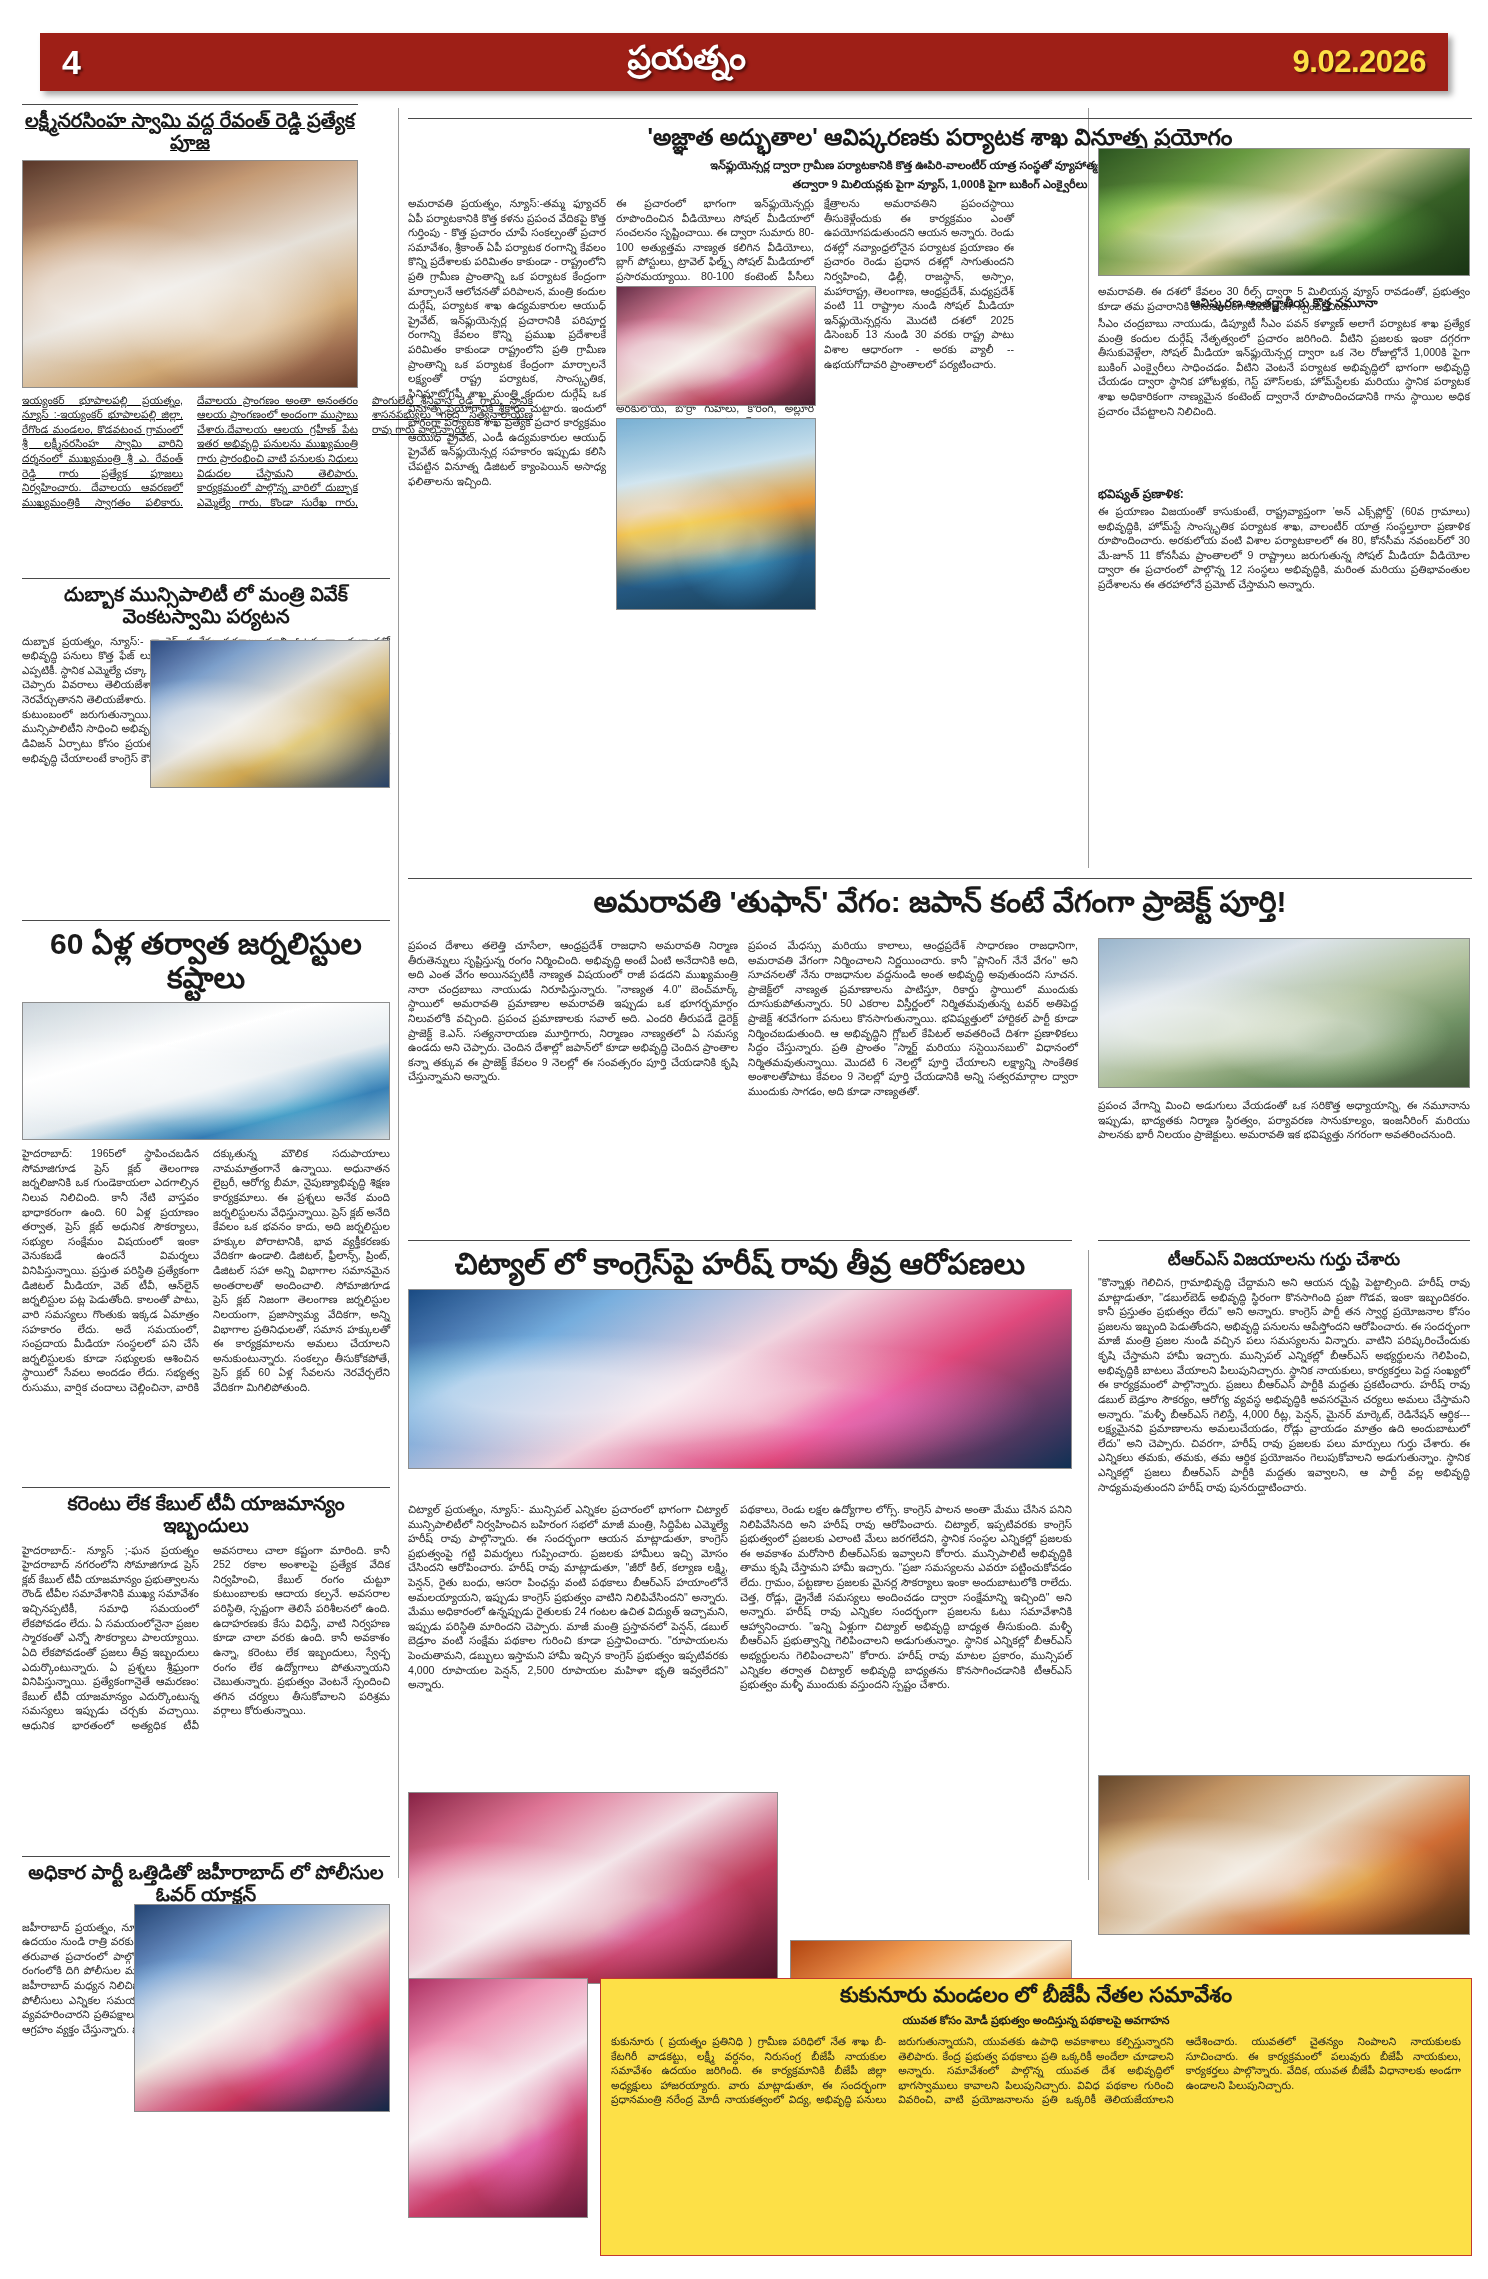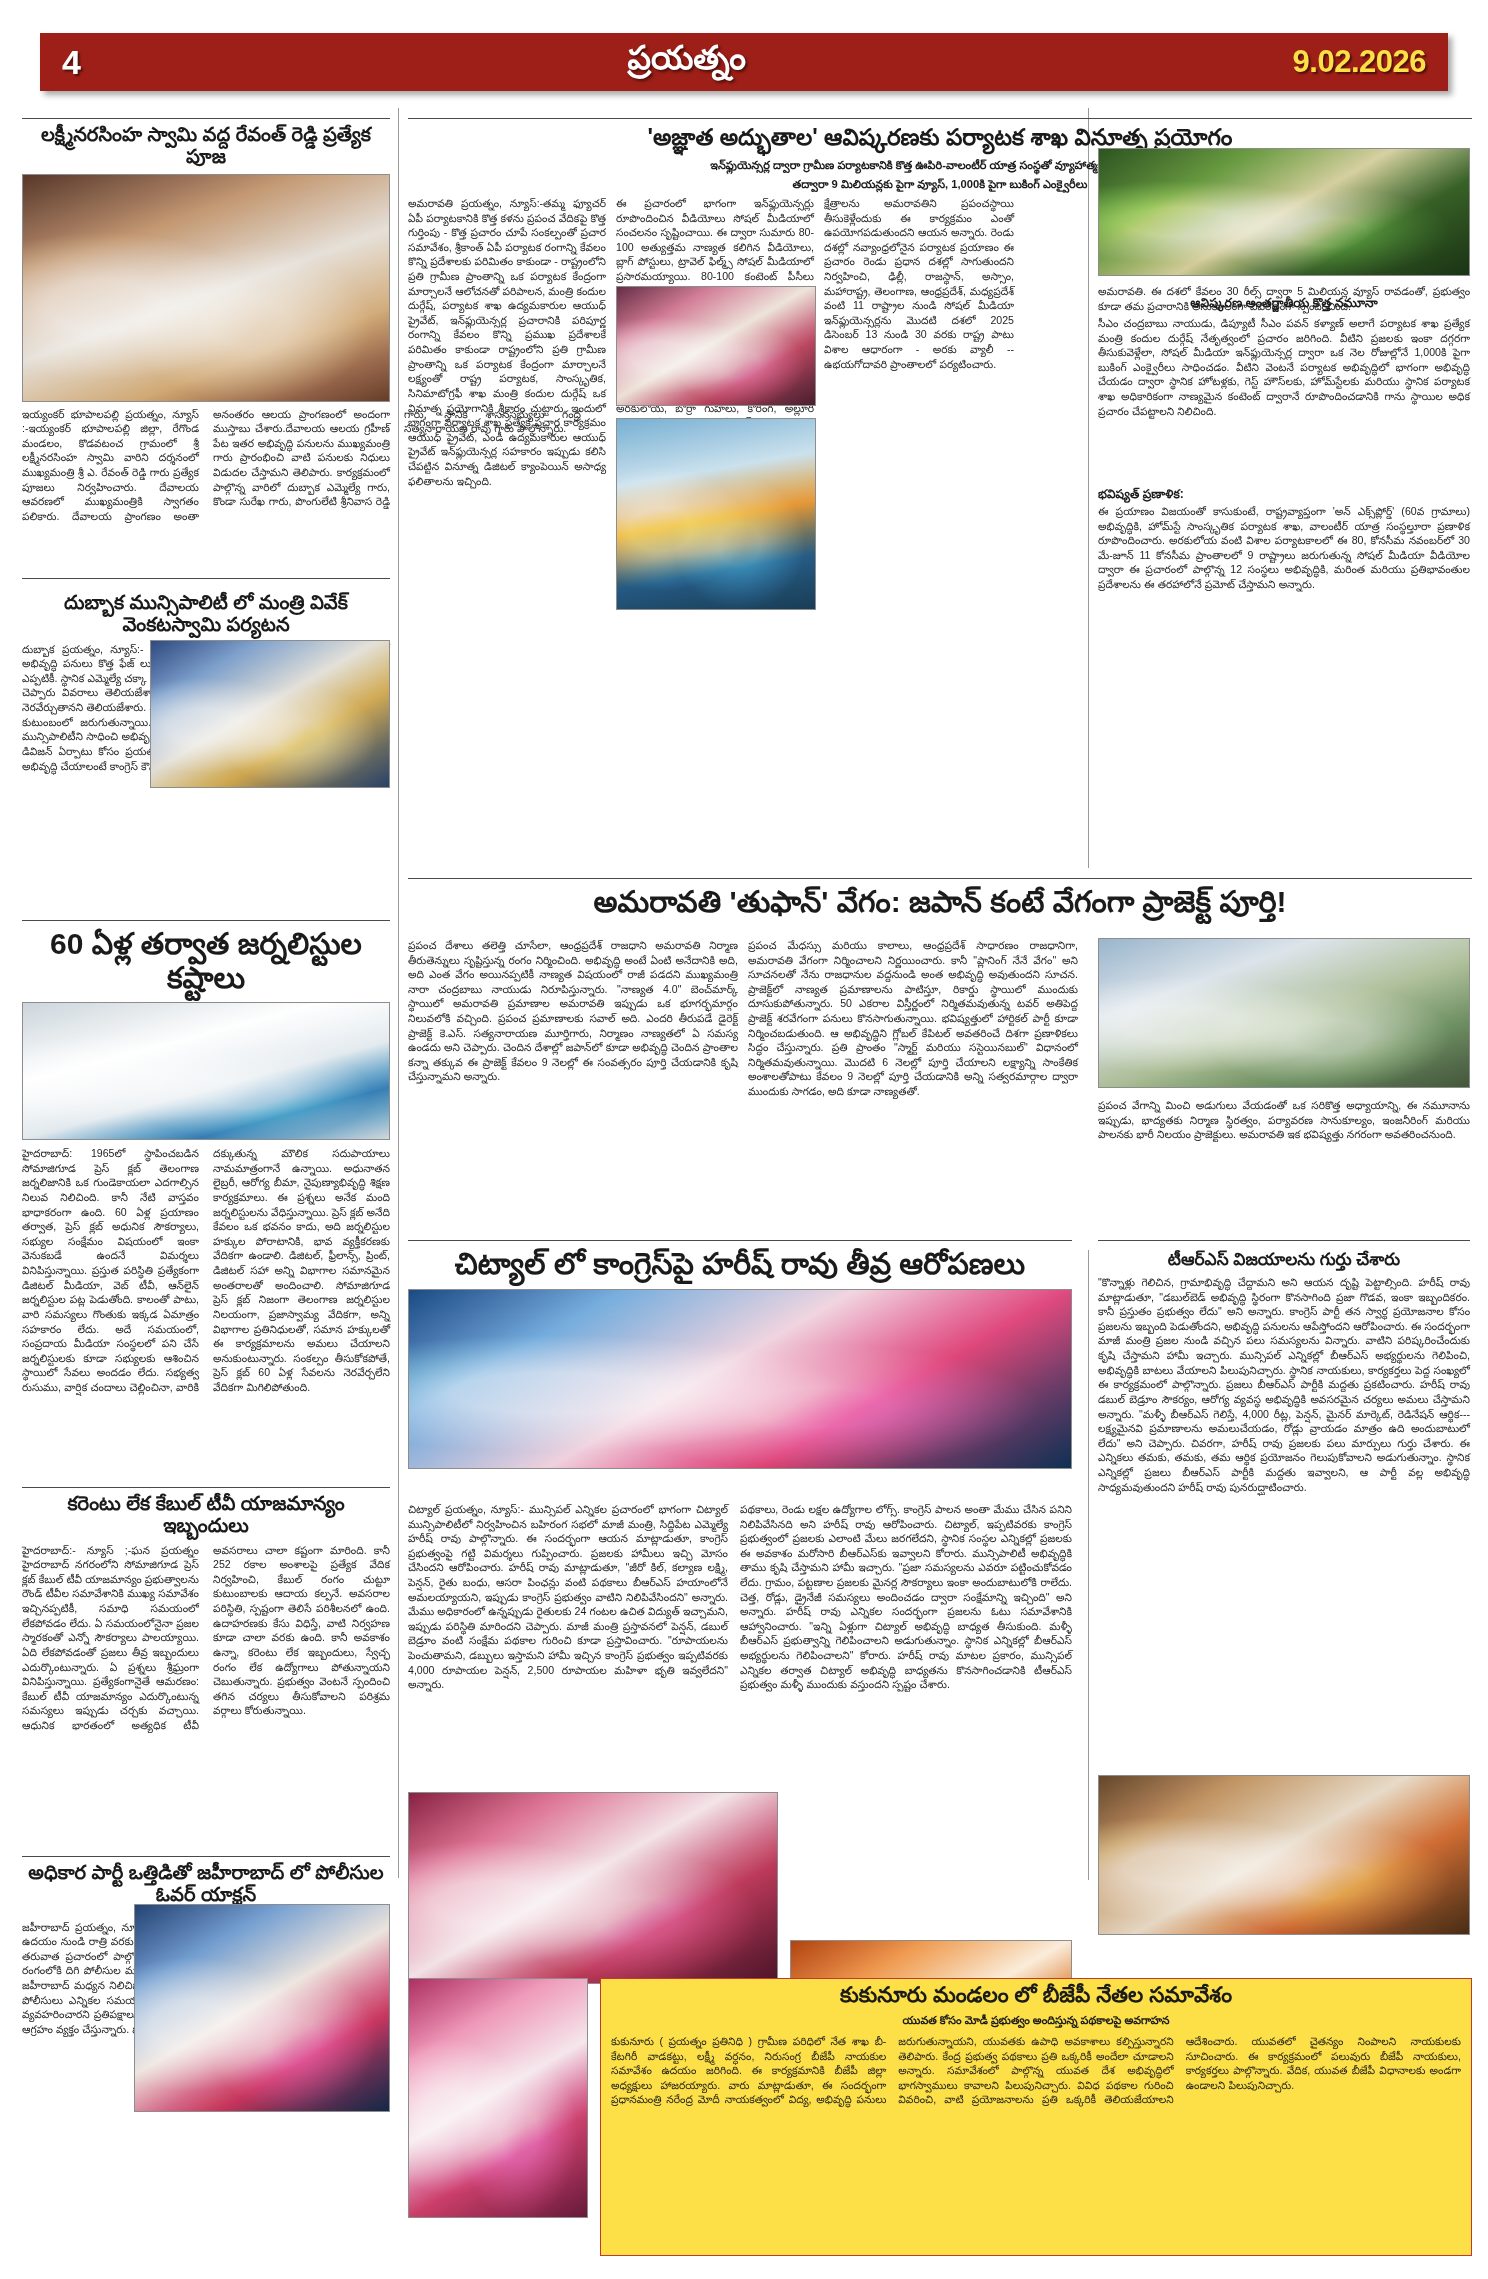--- a/index.html
+++ b/index.html
@@ -125,30 +125,30 @@
   <div class="masthead">
     <div class="pageno">4</div>
     <div class="title">ప్రయత్నం</div>
     <div class="date">9.02.2026</div>
   </div>
 
   <div class="vrule" style="left:398px; top:108px; height:1770px;"></div>
   <div class="vrule" style="left:1088px; top:108px; height:760px;"></div>
   <div class="vrule" style="left:1088px; top:1250px; height:630px;"></div>
 
-  <div class="col" style="left:22px; top:118px; width:368px;">
+  <div class="col" style="left:22px; top:104px; width:336px;text-decoration:underline;">
     <hr class="rule">
     <div class="hl hl-md" style="margin:5px 0 6px;">లక్ష్మీనరసింహ స్వామి వద్ద రేవంత్ రెడ్డి ప్రత్యేక పూజ</div>
     <div class="photo ph-temple" style="height:228px;"></div>
     <div class="body two-col" style="margin-top:5px; height:120px;">ఇయ్యంకర్ భూపాలపల్లి ప్రయత్నం, న్యూస్ :-ఇయ్యంకర్ భూపాలపల్లి జిల్లా, రేగొండ మండలం, కొడవటంచ గ్రామంలో శ్రీ లక్ష్మీనరసింహ స్వామి వారిని దర్శనంలో ముఖ్యమంత్రి శ్రీ ఎ. రేవంత్ రెడ్డి గారు ప్రత్యేక పూజలు నిర్వహించారు. దేవాలయ ఆవరణలో ముఖ్యమంత్రికి స్వాగతం పలికారు. దేవాలయ ప్రాంగణం అంతా అనంతరం ఆలయ ప్రాంగణంలో అందంగా ముస్తాబు చేశారు.దేవాలయ ఆలయ గ్రహీణ్ పేట ఇతర అభివృద్ధి పనులను ముఖ్యమంత్రి గారు ప్రారంభించి వాటి పనులకు నిధులు విడుదల చేస్తామని తెలిపారు. కార్యక్రమంలో పాల్గొన్న వారిలో దుబ్బాక ఎమ్మెల్యే గారు, కొండా సురేఖ గారు, పొంగులేటి శ్రీనివాస రెడ్డి గారు, స్థానిక శాసనసభ్యులు గంద్ర సత్యనారాయణ రావు గారు పాల్గొన్నారు.</div>
   </div>
 
   <div class="col" style="left:22px; top:578px; width:368px;">
     <hr class="rule">
-    <div class="hl hl-md" style="margin:13px 0 6px;">దుబ్బాక మున్సిపాలిటీ లో మంత్రి వివేక్ వెంకటస్వామి పర్యటన</div>
+    <div class="hl hl-md" style="margin:5px 0 6px;">దుబ్బాక మున్సిపాలిటీ లో మంత్రి వివేక్ వెంకటస్వామి పర్యటన</div>
     <div class="photo ph-rally" style="position:absolute; left:128px; top:62px; width:240px; height:148px;"></div>
     <div class="body" style="margin-top:4px; height:152px;">దుబ్బాక ప్రయత్నం, న్యూస్:- కాంగ్రెస్ సంక్షేమ పథకాలు మాని ఓట్లకుండా, దుబ్బాకలో అభివృద్ధి పనులు కొత్త ఫేజ్ లు ఇప్పించే డబుల్ బెడ్రూం ల ఇంటి ఇంటికి బీట్ బీట్ పని ఎప్పటికీ. స్థానిక ఎమ్మెల్యే చక్కా చెప్పారు కార్యక్రమం సాగింది. వివేక్ వెంకటస్వామి ప్రత్యేకంగా చెప్పారు వివరాలు తెలియజేశారు.. నేను వంద రోజులలో మీకు ఇచ్చిన అన్ని హామీలు నెరవేర్చుతానని తెలియజేశారు. మంత్రి ప్రజా సమస్యల దృష్ట్యా పంచాయితీ గొడవలు జోరుగా కుటుంబంలో జరుగుతున్నాయి. కోట్ల కొద్దీ అప్పు చేసిన ఖర్చులు గోడు వినిపించాయి. మున్సిపాలిటీని సాధించి అభివృద్ధి చేస్తామని వెల్లడించారు. కాంగ్రెస్ గెలిపిస్తే దుబ్బాక రెవెన్యూ డివిజన్ ఏర్పాటు కోసం ప్రయత్నం చేస్తానని అన్నారు. పారించారు.దుబ్బాక మున్సిపాలిటీ అభివృద్ధి చేయాలంటే కాంగ్రెస్ కౌన్సిలర్లను గెలిపించాలి. 20 వార్డులు గెలిపించాలని కోరారు.</div>
   </div>
 
   <div class="col" style="left:22px; top:920px; width:368px;">
     <hr class="rule">
     <div class="hl hl-xl" style="margin:6px 0 8px;">60 ఏళ్ల తర్వాత జర్నలిస్టుల కష్టాలు</div>
     <div class="photo ph-press" style="height:138px;"></div>
     <div class="body two-col" style="margin-top:6px; height:250px;">హైదరాబాద్: 1965లో స్థాపించబడిన సోమాజిగూడ ప్రెస్ క్లబ్ తెలంగాణ జర్నలిజానికి ఒక గుండెకాయలా ఎదగాల్సిన నిలువ నిలిచింది. కానీ నేటి వాస్తవం భాధాకరంగా ఉంది. 60 ఏళ్ల ప్రయాణం తర్వాత, ప్రెస్ క్లబ్ అధునిక సౌకర్యాలు, సభ్యుల సంక్షేమం విషయంలో ఇంకా వెనుకబడే ఉందనే విమర్శలు వినిపిస్తున్నాయి. ప్రస్తుత పరిస్థితి ప్రత్యేకంగా డిజిటల్ మీడియా, వెబ్ టీవీ, ఆన్‌లైన్ జర్నలిస్టుల పట్ల పెడుతోంది. కాలంతో పాటు, వారి సమస్యలు గొంతుకు ఇక్కడ ఏమాత్రం సహకారం లేదు. అదే సమయంలో, సంప్రదాయ మీడియా సంస్థలలో పని చేసే జర్నలిస్టులకు కూడా సభ్యులకు ఆశించిన స్థాయిలో సేవలు అందడం లేదు. సభ్యత్వ రుసుము, వార్షిక చందాలు చెల్లించినా, వారికి దక్కుతున్న మౌలిక సదుపాయాలు నామమాత్రంగానే ఉన్నాయి. అధునాతన లైబ్రరీ, ఆరోగ్య బీమా, నైపుణ్యాభివృద్ధి శిక్షణ కార్యక్రమాలు. ఈ ప్రశ్నలు అనేక మంది జర్నలిస్టులను వేధిస్తున్నాయి. ప్రెస్ క్లబ్ అనేది కేవలం ఒక భవనం కాదు, అది జర్నలిస్టుల హక్కుల పోరాటానికి, భావ వ్యక్తీకరణకు వేదికగా ఉండాలి. డిజిటల్, ఫ్రీలాన్స్, ప్రింట్, డిజిటల్ సహా అన్ని విభాగాల సమానమైన అంతరాలతో అందించాలి. సోమాజిగూడ ప్రెస్ క్లబ్ నిజంగా తెలంగాణ జర్నలిస్టుల నిలయంగా, ప్రజాస్వామ్య వేదికగా, అన్ని విభాగాల ప్రతినిధులతో, సమాన హక్కులతో ఈ కార్యక్రమాలను అమలు చేయాలని అనుకుంటున్నారు. సంకల్పం తీసుకోకపోతే, ప్రెస్ క్లబ్ 60 ఏళ్ల సేవలను నెరవేర్చలేని వేదికగా మిగిలిపోతుంది.</div>
   </div>

